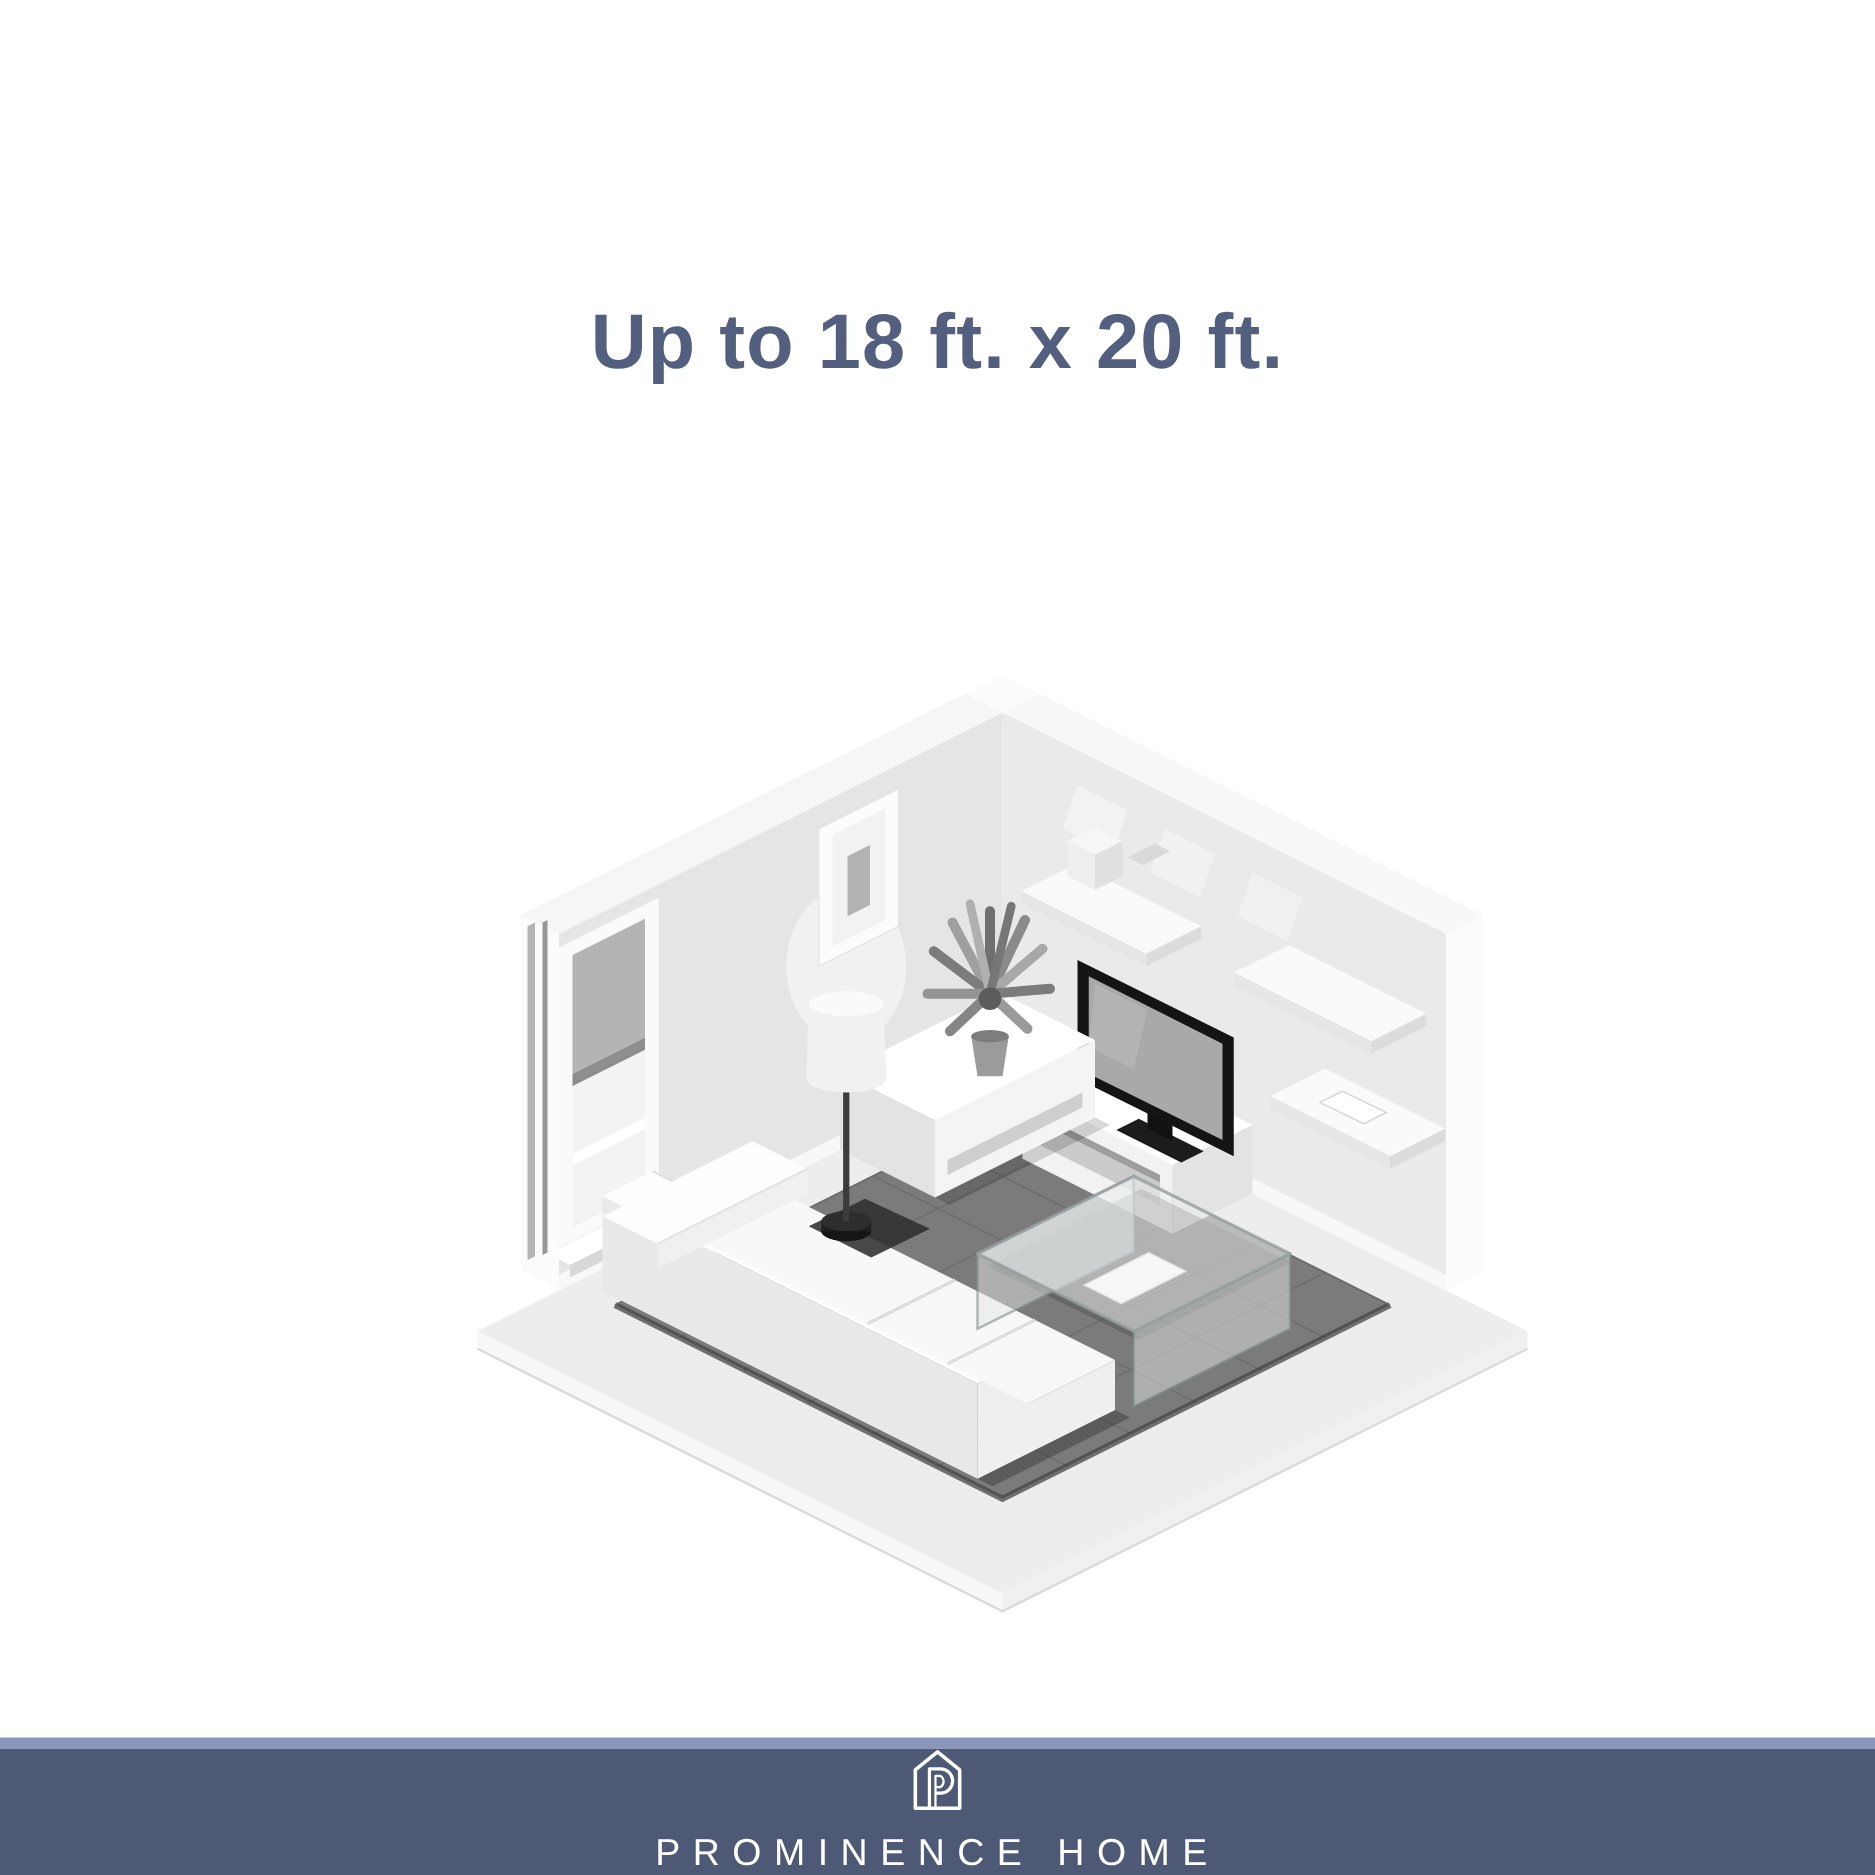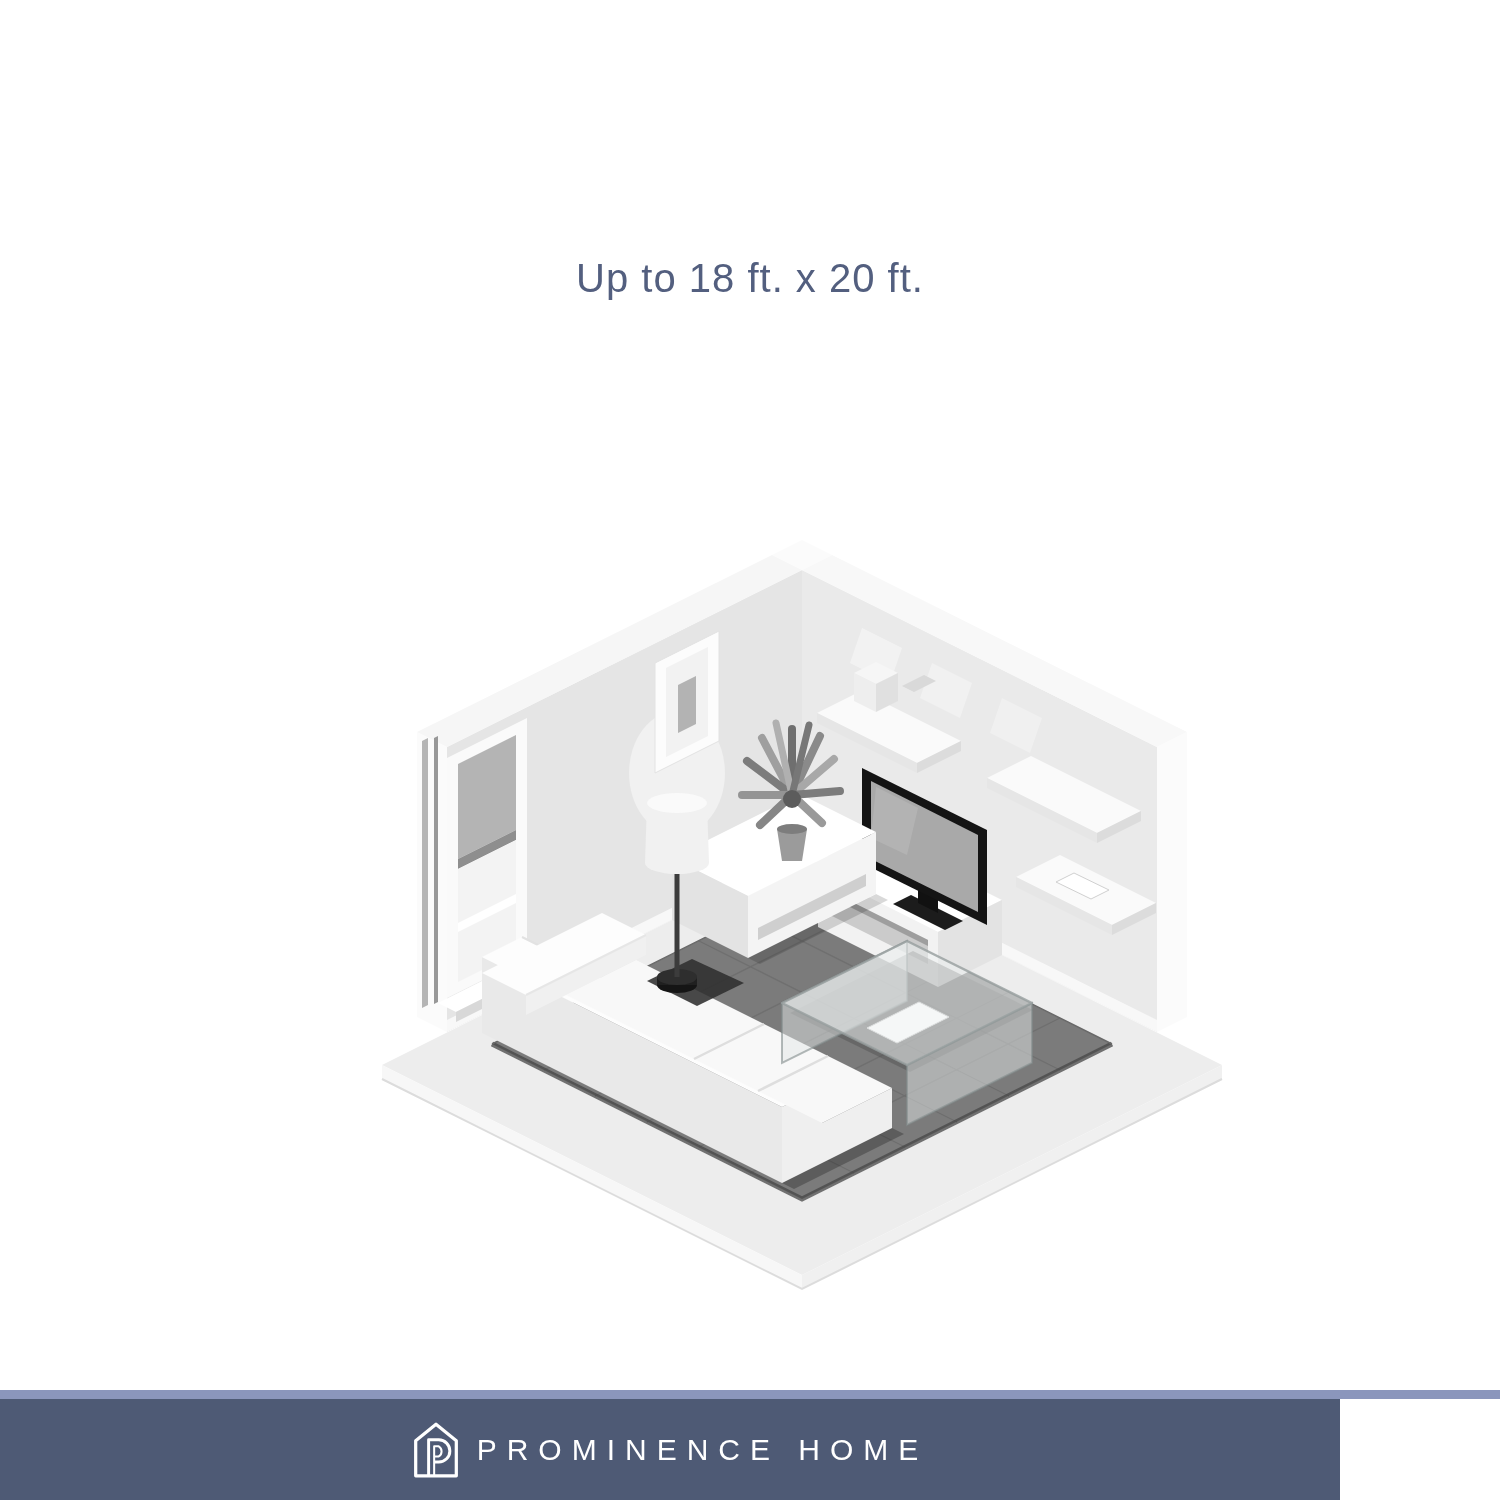--- a/index.html
+++ b/index.html
@@ -17,34 +17,34 @@
     overflow:hidden;
   }
   .header{
     position:absolute; left:0; top:196px; width:1500px;
     text-align:center; color:var(--ink);
   }
   .title{
     font-size:118px; font-weight:700; letter-spacing:-1px; line-height:1.05;
   }
   .subtitle{
-    margin-top:60px; font-size:40px; font-weight:400; letter-spacing:1px;
+    margin-top:42px; font-size:62px; font-weight:700; letter-spacing:1px;
   }
   .scene{
     position:absolute; left:362px; top:533px; width:880px; height:780px;
   }
   .scene svg{ filter:blur(0.6px); }
   .footer-accent{
     position:absolute; left:0; top:1390px; width:1500px; height:9px;
     background:var(--footer-accent);
   }
   .footer{
-    position:absolute; left:0; top:1399px; width:1340px; height:101px;
+    position:absolute; left:0; top:1399px; width:1500px; height:101px;
     background:var(--footer-bar);
-    display:flex; align-items:center; justify-content:center; gap:17px;
+    display:flex; align-items:center; justify-content:center; gap:17px;flex-direction:column;
   }
   .brand-text{
     color:#ffffff; font-size:30px; font-weight:500; letter-spacing:10px;
     white-space:nowrap;
   }
 </style>
 </head>
 <body>
 
 <div class="header">

